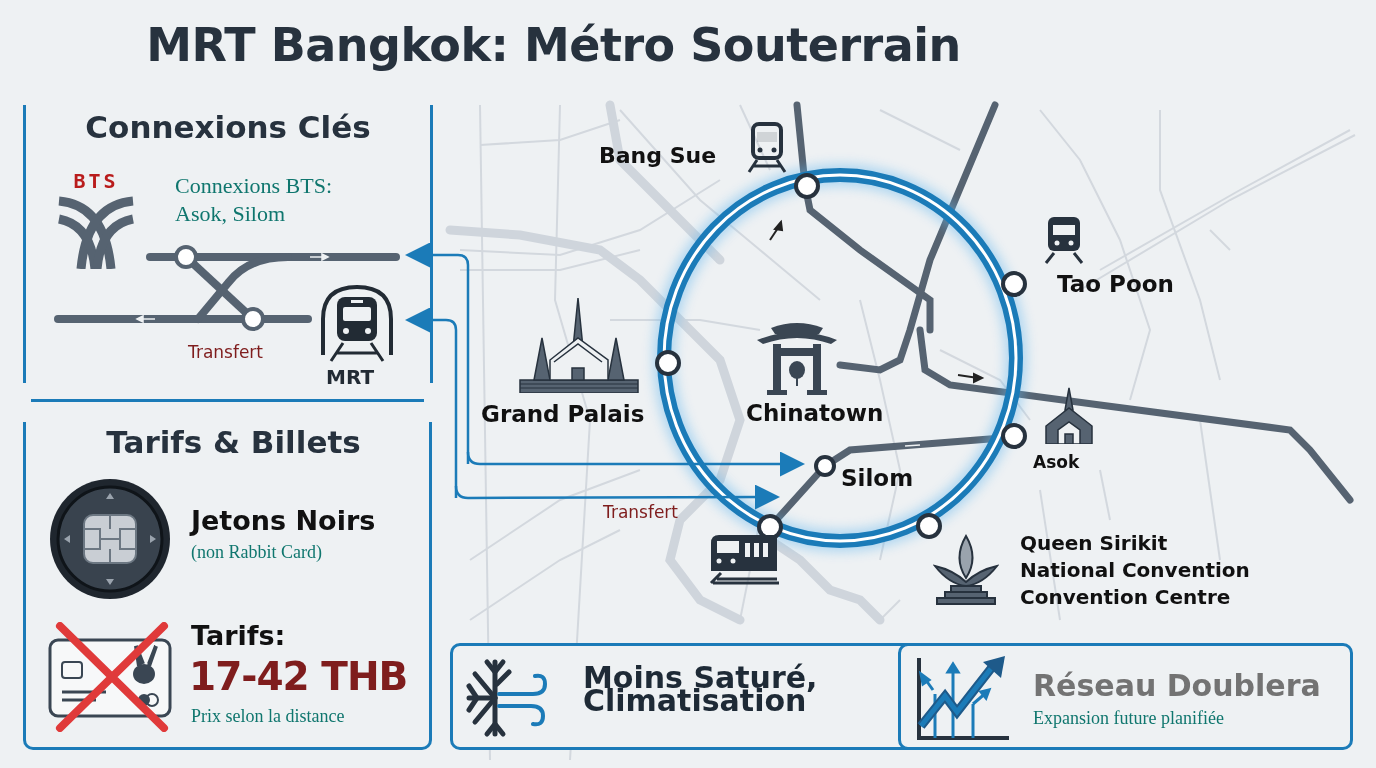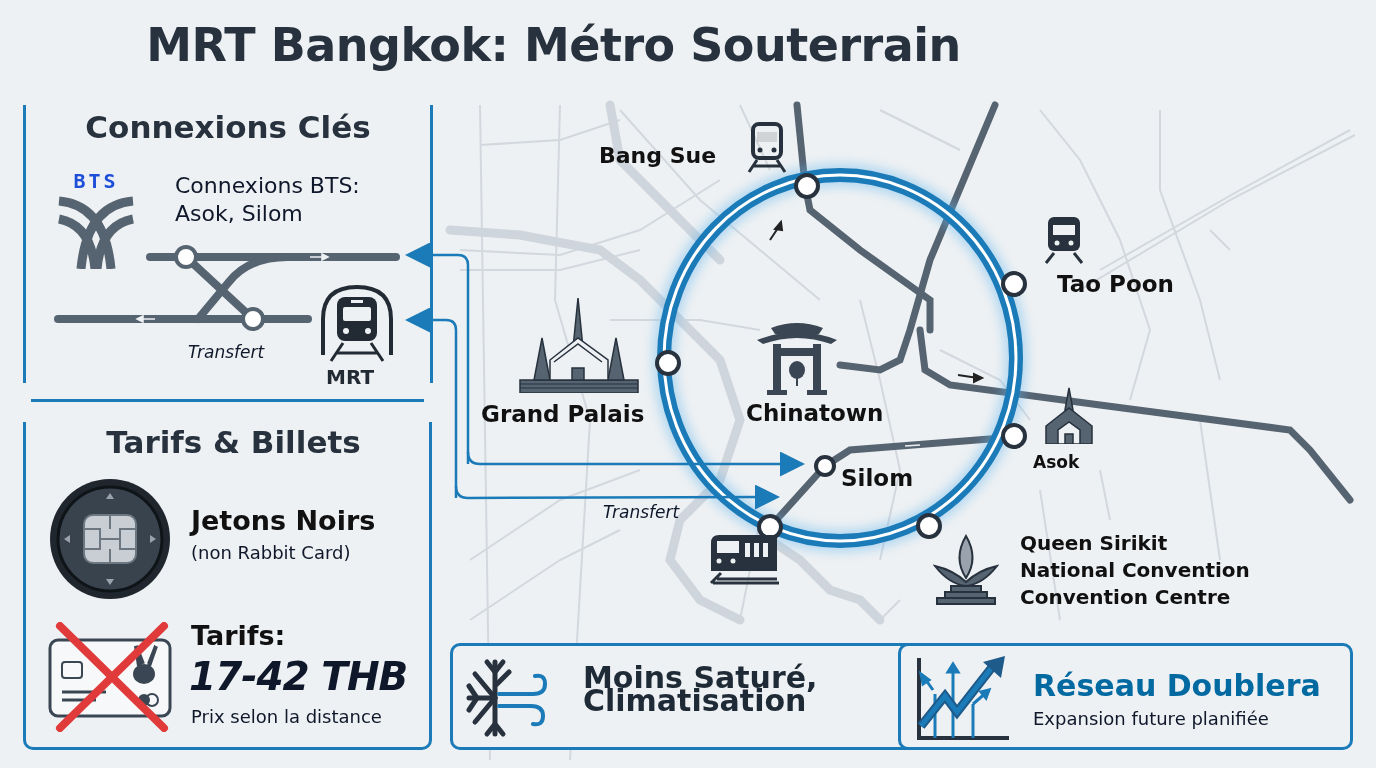--- a/index.html
+++ b/index.html
@@ -10,22 +10,22 @@
     color: #1e2a36;
     position: relative;
   }
   .abs { position: absolute; }
   .title {
     left: 0; top: 18px; width: 1107px; text-align: center;
     font-size: 46px; font-weight: bold; color: #27323e; letter-spacing: -0.5px;
   }
   .map-svg { left: 0; top: 0; }
   .panel-title { font-weight: bold; color: #27323e; text-align: center; }
-  .txt-dark { color: #0f172a; }
-  .blue { color: #0f172a; font-style: italic; }
+  .txt-dark { color: #0f766e; font-family: Liberation Serif, serif; }
+  .blue { color: #7f1d1d; }
   .label-bold { font-weight: bold; color: #111; }
   .box {
     border: 3px solid #1b7bb8; border-radius: 10px; background: #eef1f3;
   }
 </style>
 </head>
 <body>
 
 <svg class="abs map-svg" width="1376" height="768" viewBox="0 0 1376 768">
   <defs>
@@ -110,21 +110,21 @@
 </svg>
 
 <div class="abs title">MRT Bangkok: Métro Souterrain</div>
 
 <div class="abs" style="left:23px;top:105px;width:410px;height:278px;">
   <div class="abs" style="left:0;top:0;width:3px;height:278px;background:#1b7bb8;"></div>
   <div class="abs" style="right:0;top:0;width:3px;height:278px;background:#1b7bb8;"></div>
   <div class="abs panel-title" style="left:0;top:4px;width:410px;font-size:31px;">Connexions Clés</div>
 
   <div class="abs" style="left:32px;top:64px;width:82px;height:100px;">
-    <div style="font-family:'DejaVu Sans Mono',monospace;font-weight:bold;font-size:20px;color:#1d4ed8;letter-spacing:3px;text-align:center;">BTS</div>
+    <div style="font-family:'DejaVu Sans Mono',monospace;font-weight:bold;font-size:20px;color:#b91c1c;letter-spacing:3px;text-align:center;">BTS</div>
     <svg width="82" height="76" viewBox="0 0 82 76">
       <g fill="none" stroke="#566371" stroke-width="9">
         <path d="M4 8 Q50 12 56 76"></path>
         <path d="M78 8 Q32 12 26 76"></path>
         <path d="M4 26 Q36 32 40 76"></path>
         <path d="M78 26 Q46 32 42 76"></path>
       </g>
     </svg>
   </div>
   <div class="abs txt-dark" style="left:152px;top:68px;font-size:22px;">Connexions BTS:</div>
@@ -309,15 +309,15 @@
       <path d="M40 10 L35 18 L45 18 z"></path>
       <path d="M60 50 L74 38"></path>
         <path d="M76 36 L68 38 L73 44 z"></path>
       <path d="M20 36 L10 22"></path>
         <path d="M8 20 L10 30 L16 26 z"></path>
     </g>
     <path d="M8 72 L32 42 L44 58 L80 12" stroke="#1e5a8a" stroke-width="9" fill="none" stroke-linejoin="miter"></path>
     <path d="M8 72 L32 42 L44 58 L80 12" stroke="#1b7bb8" stroke-width="5" fill="none"></path>
     <path d="M92 2 L70 8 L88 24 z" fill="#1e5a8a"></path>
   </svg>
-  <div class="abs label-bold" style="left:132px;top:22px;font-size:30px;color:#0369a1;">Réseau Doublera</div>
+  <div class="abs label-bold" style="left:132px;top:22px;font-size:30px;color:#737373;">Réseau Doublera</div>
   <div class="abs txt-dark" style="left:132px;top:62px;font-size:18px;">Expansion future planifiée</div>
 </div>
 
 </body></html>

